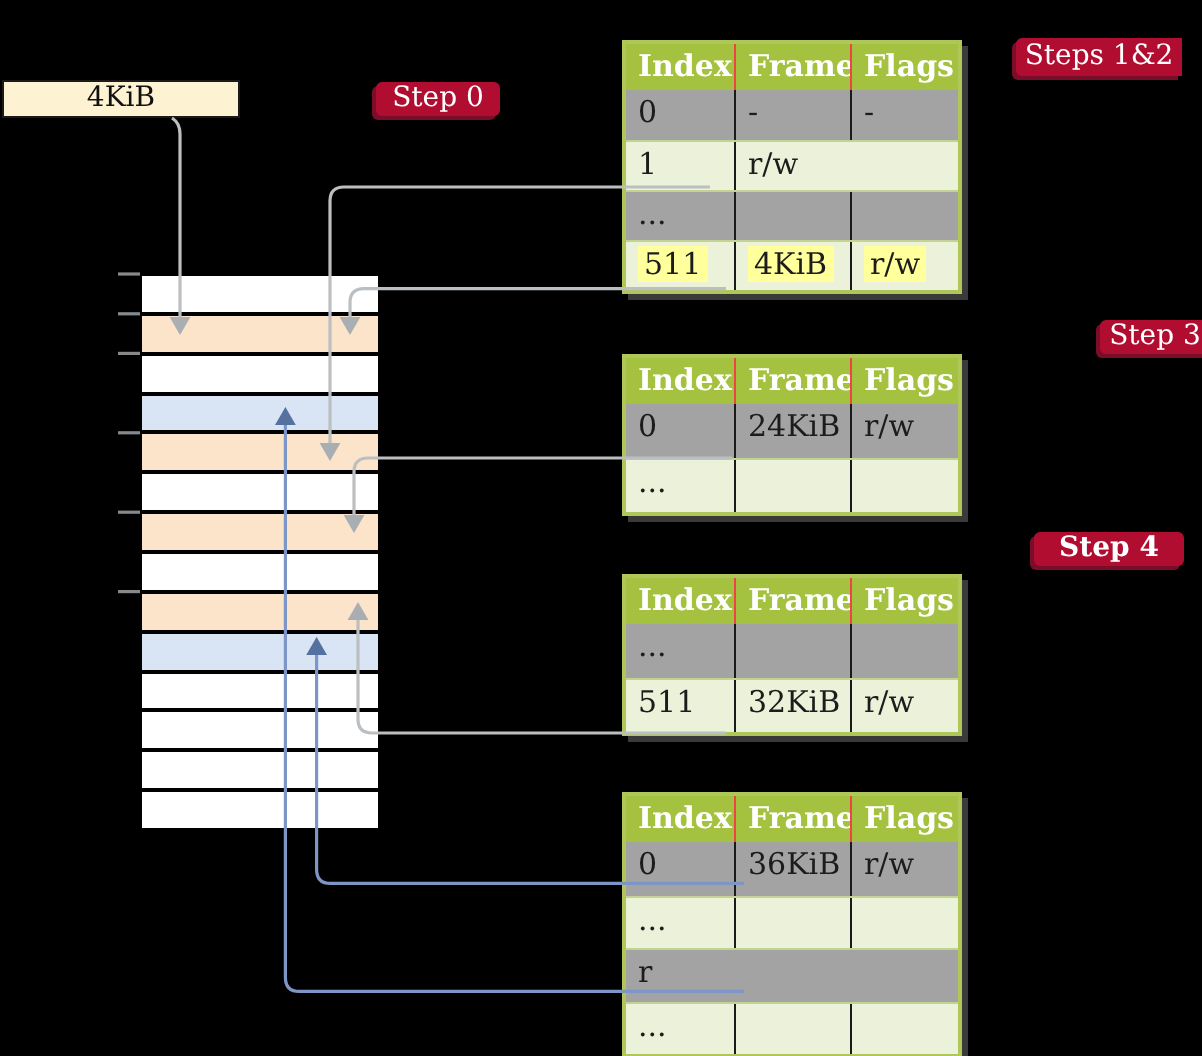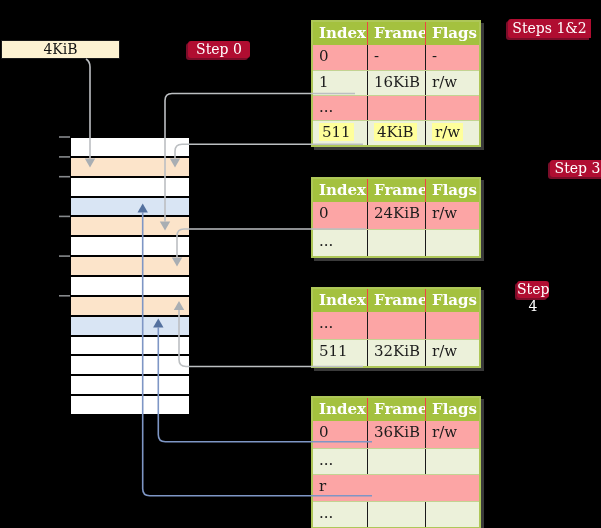--- a/index.html
+++ b/index.html
@@ -11,33 +11,33 @@
            background:var(--c-label_cream,#fdf2d2);border:1px solid #1a1a1a;color:#111;
            font-size:14px;line-height:17px;text-align:center;}
 
   
   .badge{position:absolute;box-sizing:border-box;background:var(--c-badge_red,#b00d31);
          color:#fff;font-size:14px;text-align:center;border-radius:3px;
          box-shadow:-2px 2px 0 var(--c-badge_shadow,#7a0d29);}
   #badge-step0 {left:188px;top:41px;width:62px;height:17px;line-height:17px;}
   #badge-steps12{left:508px;top:19px;width:83px;height:19px;line-height:19px;border-radius:3px 0 0 3px;}
   #badge-step3 {left:550px;top:160px;width:55px;height:17px;line-height:17px;}
-  #badge-step4 {left:517px;top:281px;width:32px;height:17px;line-height:17px;}
+  #badge-step4 {left:517px;top:266px;width:75px;height:17px;line-height:17px;font-weight:bold;}
 
   
   .memcol{position:absolute;left:70px;top:137px;width:120px;height:278px;box-sizing:border-box;
           border:1.5px solid #000;background:#fff;display:flex;flex-direction:column;}
   .mrow{flex:1;border-bottom:2px solid #000;}
   .mrow:last-child{border-bottom:none;}
   .mrow.white {background:#ffffff;}
   .mrow.orange{background:var(--c-memory_orange,#fce4ca);}
   .mrow.blue  {background:var(--c-memory_blue,#d9e5f4);}
 
   
-  .ptable{position:absolute;left:311px;width:170px;box-sizing:border-box;background:#fca5a5;
+  .ptable{position:absolute;left:311px;width:170px;box-sizing:border-box;background:#a3a3a3;
           border:2px solid var(--c-table_border_green,#aec758);
           box-shadow:3px 3px 0 #3a3a3a;color:var(--c-text_dark,#1c1c1c);}
   #table-0{top:20px; --rh:25px;}
   #table-1{top:177px;--rh:27px;}
   #table-2{top:287px;--rh:27px;}
   #table-3{top:396px;--rh:26.5px;}
   .thead{display:flex;background:var(--c-table_header_green,#a4c13f);height:23px;}
   .thead .cell{color:#fff;font-weight:bold;font-size:15px;line-height:22px;}
   .thead .cell + .cell{border-left:1px solid #ef4444;}
   .trow{display:flex;height:var(--rh,25px);box-sizing:border-box;font-size:15px;}
@@ -93,21 +93,20 @@
         <div class="cell c1">Frame</div>
         <div class="cell c2">Flags</div>
       </div>
       <div class="trow">
         <div class="cell c0">0</div>
         <div class="cell c1">-</div>
         <div class="cell c2">-</div>
       </div>
       <div class="trow shade">
         <div class="cell c0">1</div>
-        <div class="cell c1">16KiB</div>
         <div class="cell c2">r/w</div>
       </div>
       <div class="trow">
         <div class="cell c0">...</div>
         <div class="cell c1"></div>
         <div class="cell c2"></div>
       </div>
       <div class="trow shade">
         <div class="cell c0"><span class="hl">511</span></div>
         <div class="cell c1"><span class="hl">4KiB</span></div>

